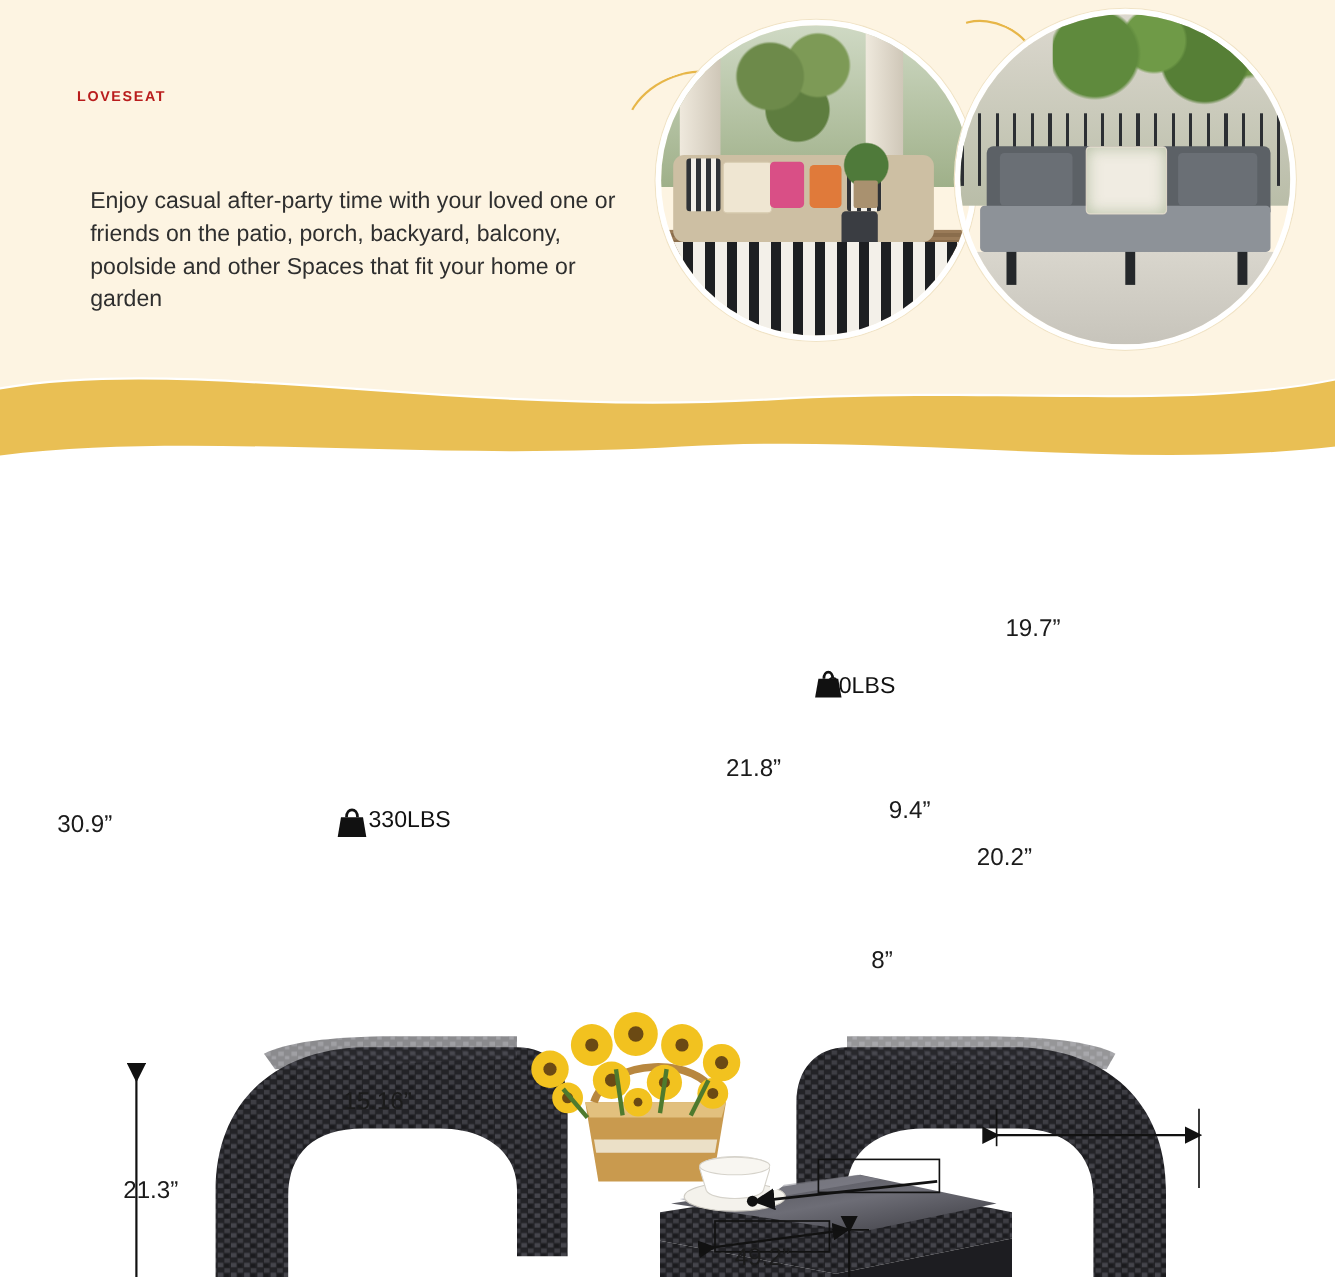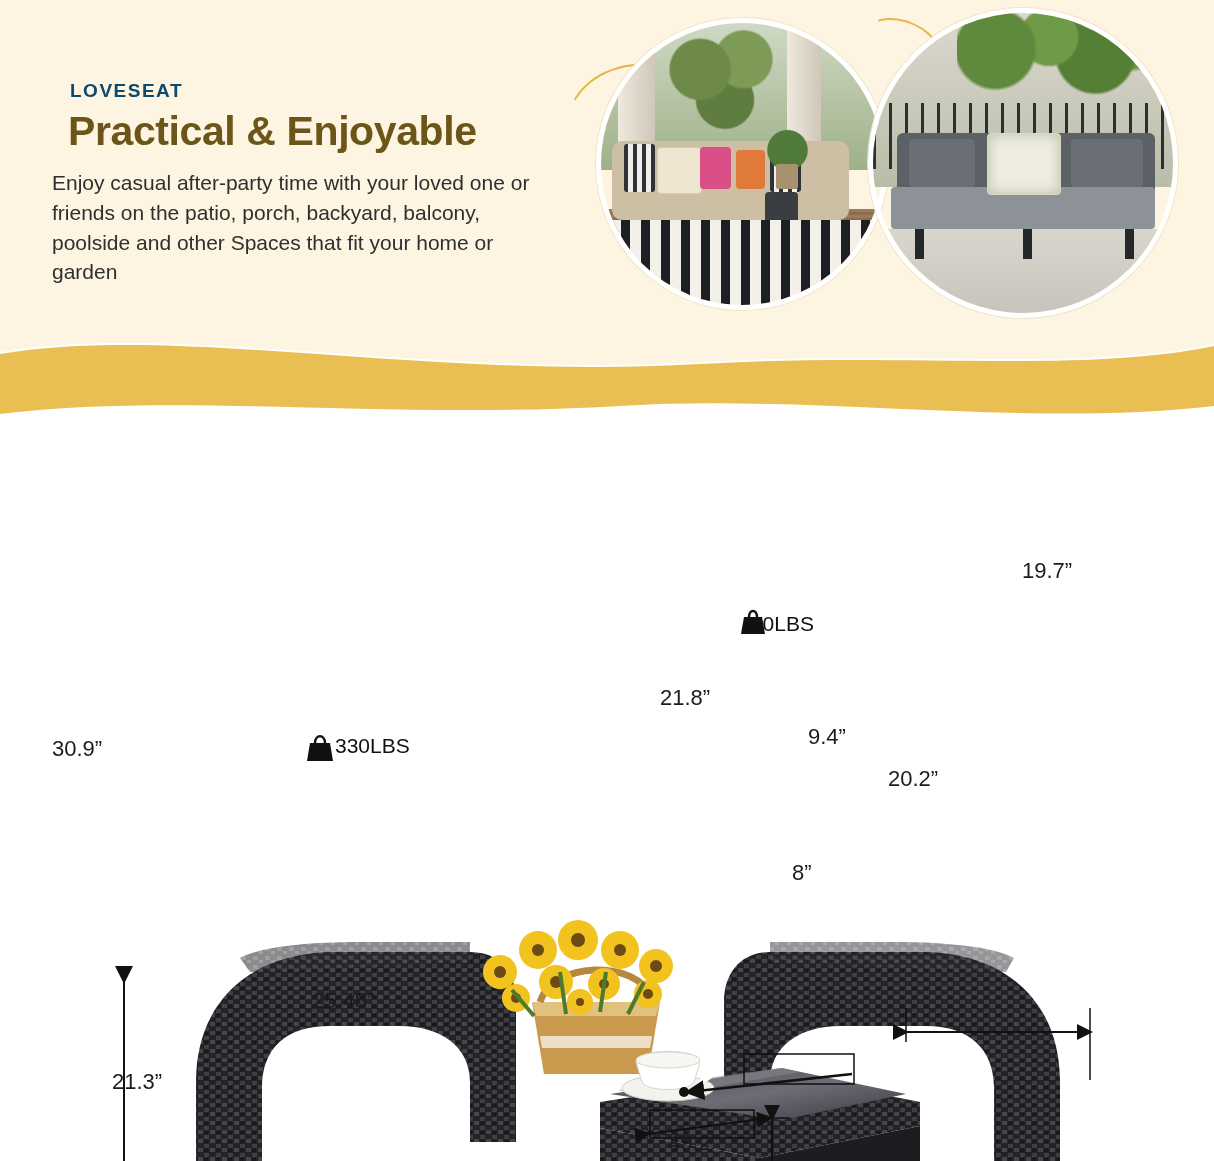--- a/index.html
+++ b/index.html
@@ -27,38 +27,38 @@
   .banner-inner {
     position: absolute;
     left: 0; top: 0;
     width: 1214px;
     height: 340px;
   }
   .eyebrow {
     position: absolute;
     left: 70px;
     top: 80px;
-    font-size: 19px;
+    font-size: 13px;
     letter-spacing: 1.5px;
-    color: #0c4a6e;
+    color: #b91c1c;
     font-weight: bold;
     font-family: "Liberation Sans", sans-serif;
   }
   .headline {
     position: absolute;
     left: 68px;
     top: 108px;
     font-size: 41px;
     font-weight: bold;
     color: #6b5518;
     letter-spacing: -0.4px;
   }
   .body-copy {
     position: absolute;
-    left: 52px;
+    left: 82px;
     top: 168px;
     width: 500px;
     font-size: 21px;
     line-height: 1.42;
     color: #2f2f2f;
   }
 
   
   .arc {
     position: absolute;
@@ -173,21 +173,20 @@
 </head>
 <body>
 
 <div class="banner">
   <div class="banner-inner">
 
     <div class="arc arc1"></div>
     <div class="arc arc2"></div>
 
     <div class="eyebrow">LOVESEAT</div>
-    <div class="headline">Practical &amp; Enjoyable</div>
     <div class="body-copy">Enjoy casual after-party time with your loved one or friends on the patio, porch, backyard, balcony, poolside and other Spaces that fit your home or garden</div>
 
     <div class="photo-circle circle-a">
       <div class="ph">
         <div class="phA-sky"></div>
         <div class="phA-greenery"></div>
         <div class="phA-col1"></div>
         <div class="phA-col2"></div>
         <div class="phA-deck"></div>
         <div class="phA-sofa"></div>
@@ -395,26 +394,26 @@
     <line x1="300" y1="826" x2="300" y2="1042" stroke="#111" stroke-width="2" marker-start="url(#ahs)" marker-end="url(#ahs)"></line>
 
     <line x1="140" y1="1092" x2="256" y2="1148" stroke="#111" stroke-width="2" marker-start="url(#ahs)" marker-end="url(#ahs)"></line>
     <line x1="128" y1="1042" x2="140" y2="1092" stroke="#111" stroke-width="1.2"></line>
 
     <line x1="300" y1="1148" x2="1082" y2="1118" stroke="#111" stroke-width="2" marker-start="url(#ahs)" marker-end="url(#ahs)"></line>
     <line x1="1082" y1="1060" x2="1082" y2="1122" stroke="#111" stroke-width="1.2"></line>
   </svg>
 
   <div class="dim-label" style="left:52px; top:294px;">30.9”</div>
-  <div class="dim-label" style="left:1022px; top:116px;text-align:center;">19.7”</div>
+  <div class="dim-label" style="left:914px; top:116px;text-align:center;">19.7”</div>
   <div class="dim-label" style="left:660px; top:243px;">21.8”</div>
   <div class="dim-label" style="left:808px; top:282px;">9.4”</div>
   <div class="dim-label" style="left:888px; top:324px;">20.2”</div>
   <div class="dim-label" style="left:792px; top:418px;">8”</div>
-  <div class="dim-label" style="left:312px; top:546px;">25.48”</div>
+  <div class="dim-label" style="left:312px; top:546px;">15.16”</div>
   <div class="dim-label" style="left:112px; top:627px;">21.3”</div>
   <div class="dim-label" style="left:668px; top:688px;">49.2”</div>
 
   <div class="load-badge" style="left:745px; top:170px;">
     <span style="display:inline-block;width:0;height:0;"></span>
     <span>60LBS</span>
   </div>
   <div class="load-badge" style="left:335px; top:292px;">
     <span>330LBS</span>
   </div>

